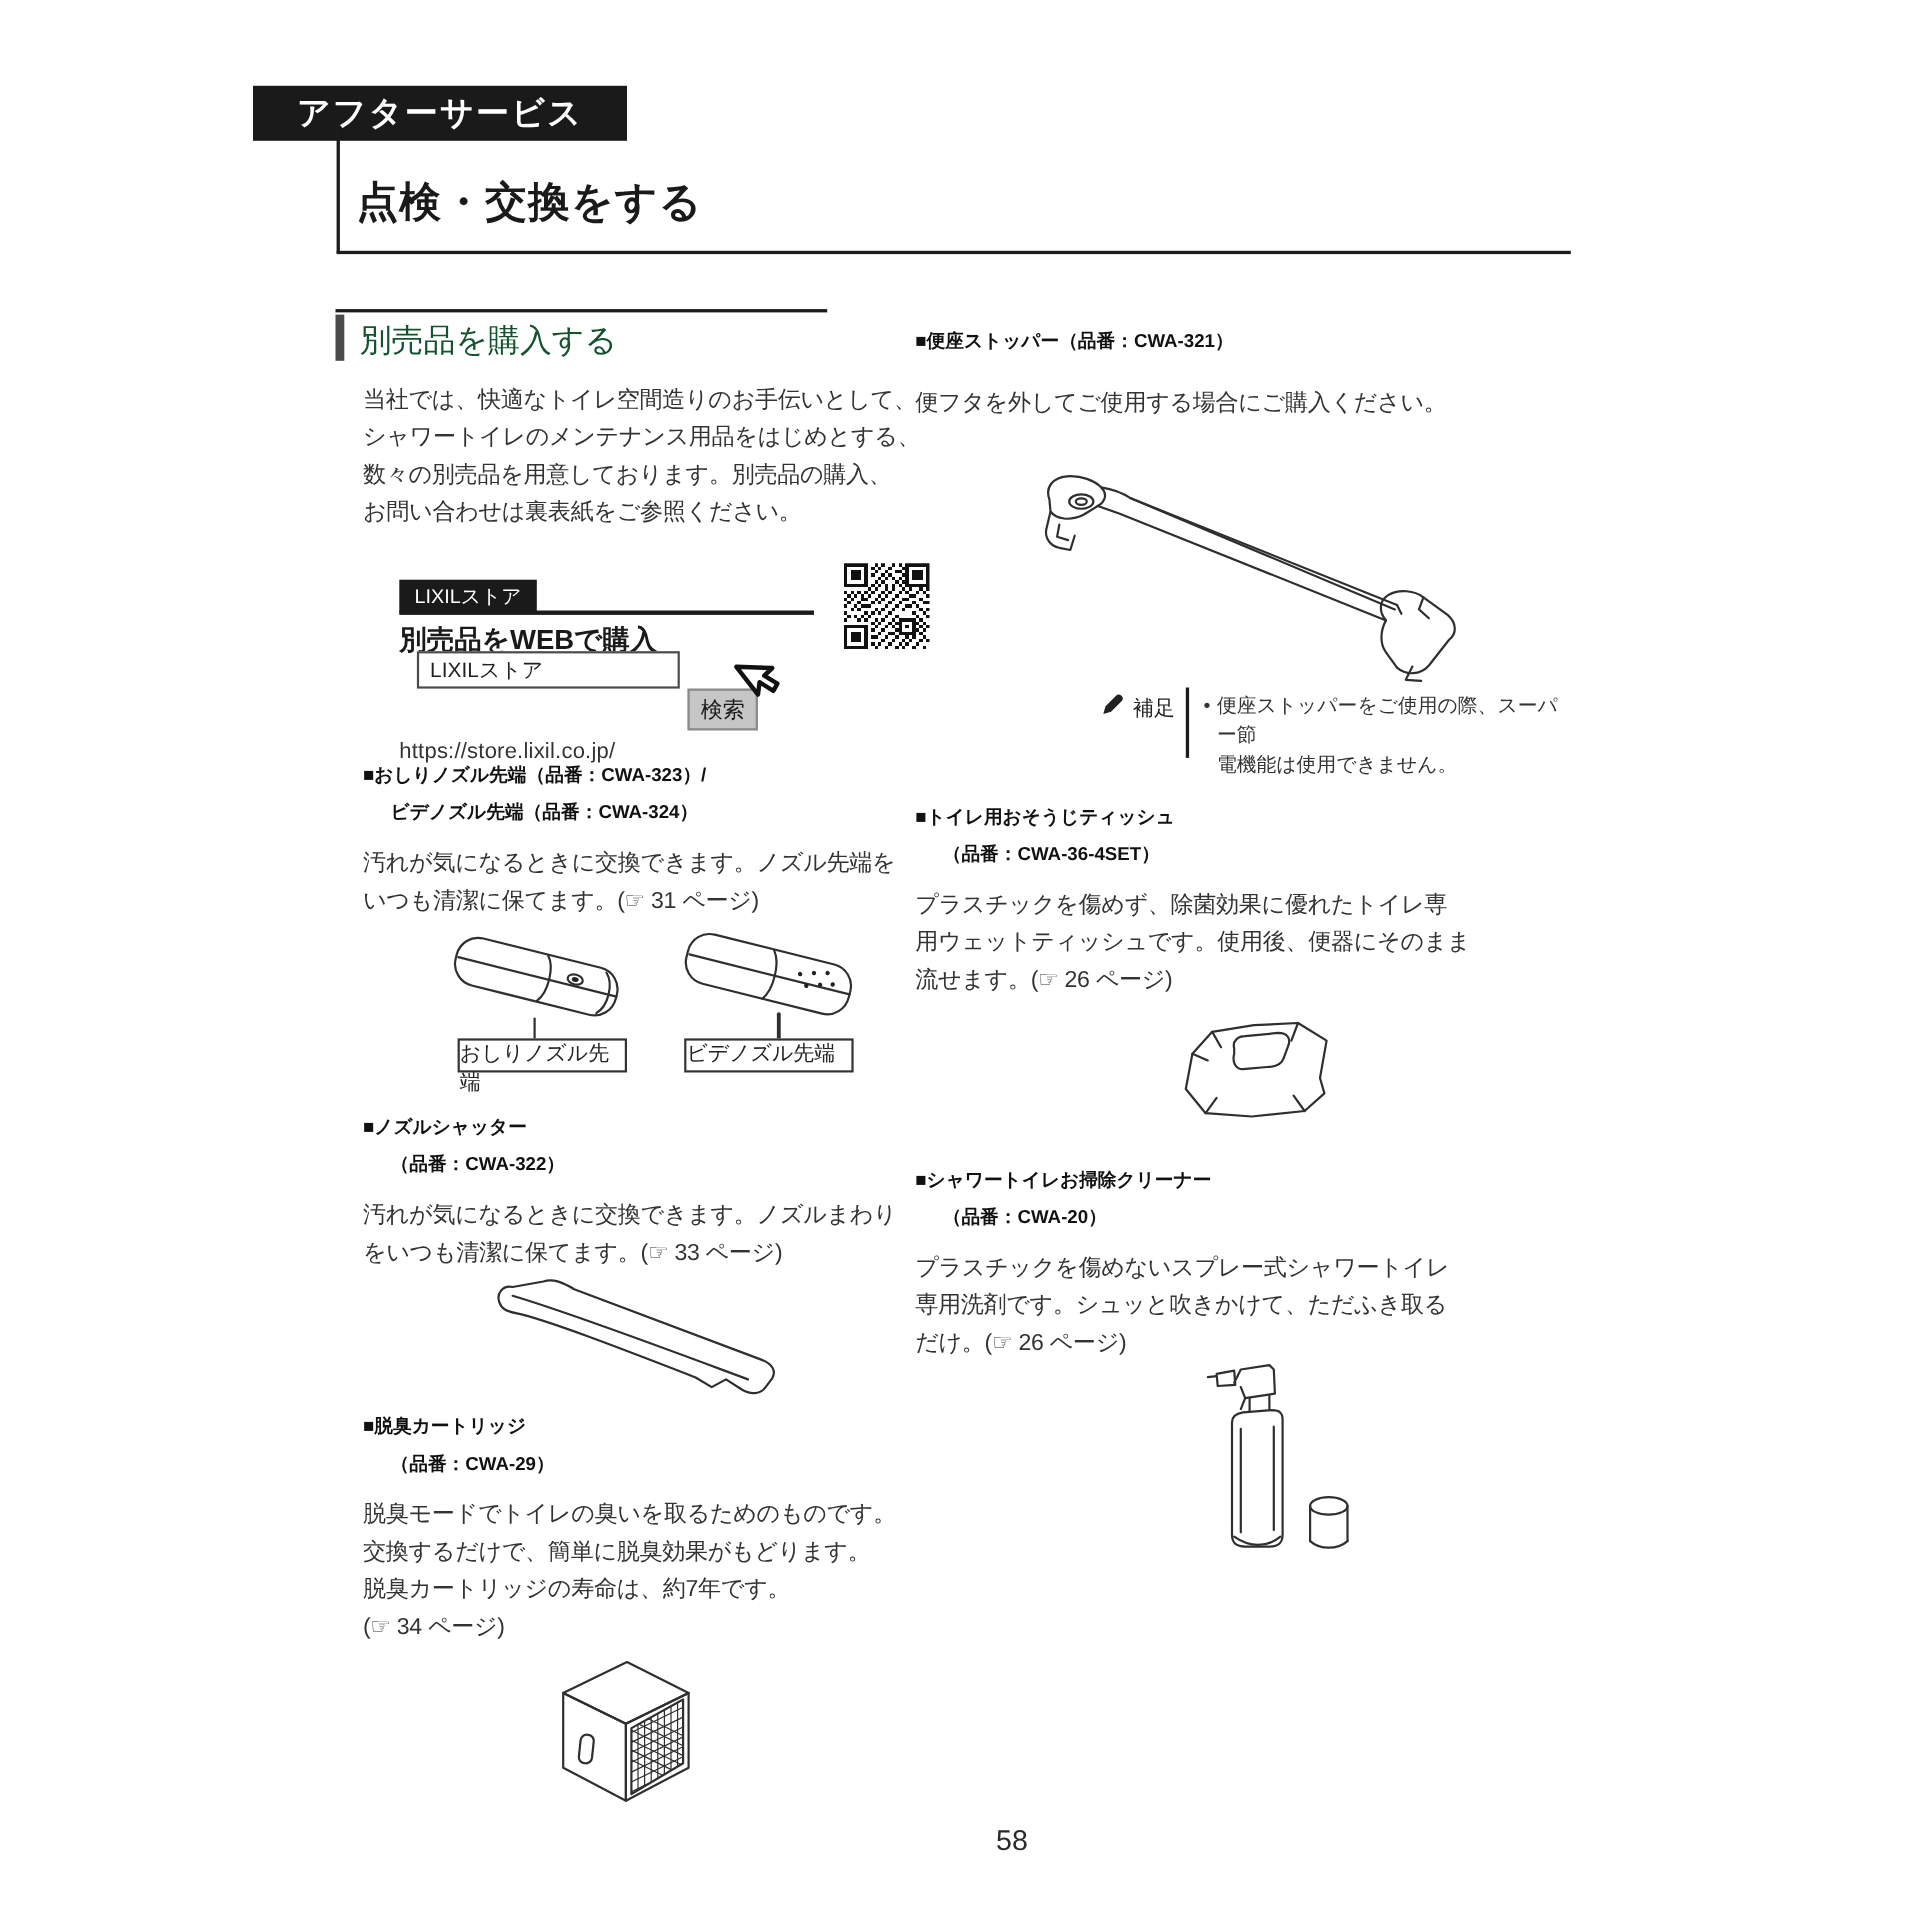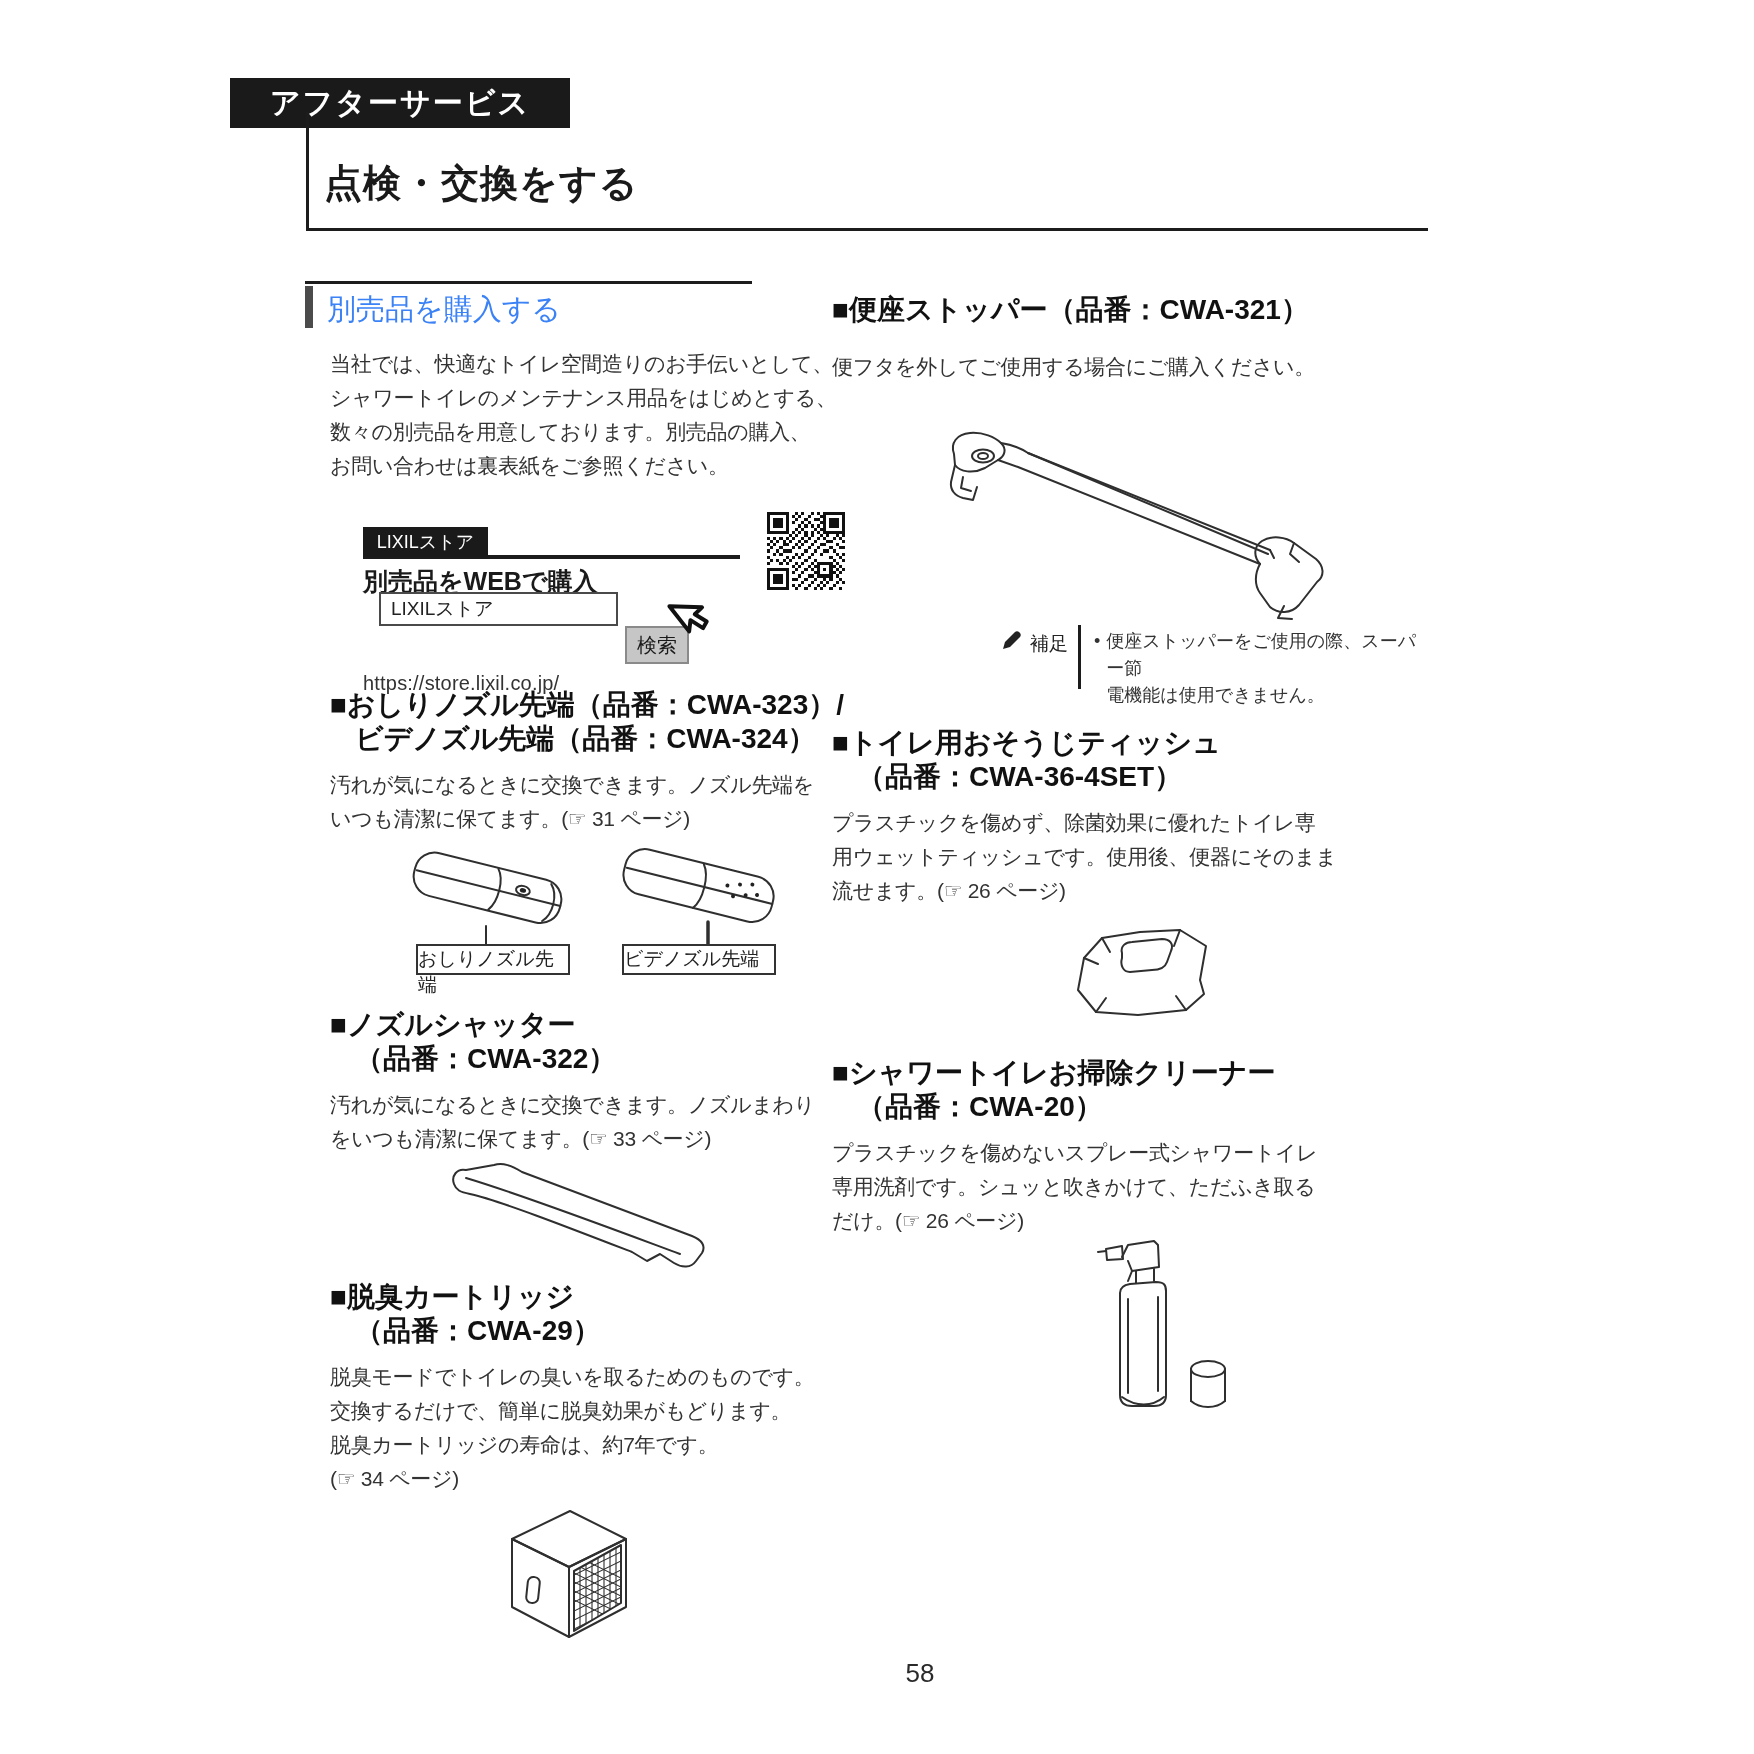--- a/index.html
+++ b/index.html
@@ -6,23 +6,23 @@
   .page{position:relative;width:1754px;height:1754px;background:#ffffff;overflow:hidden;
         font-family:"Liberation Sans","DejaVu Sans",sans-serif;color:#2a2a2a;}
   .abs{position:absolute;}
   .banner{background:#1a1a1a;color:#fff;font-weight:700;font-size:30px;
           display:flex;align-items:center;justify-content:center;letter-spacing:2px;}
   .pagetitle{font-size:38px;font-weight:700;color:#1a1a1a;letter-spacing:1px;}
   .vline{background:#1c1c1c;}
   .hline{background:#1c1c1c;}
   .sechead{border-top:3px solid #1c1c1c;display:flex;align-items:stretch;}
   .secbar{width:8px;background:#4b4b4b;margin-top:2px;height:42px;}
-  .sechead span{font-size:29px;color:#3b82f6;padding:6px 0 0 14px;}
+  .sechead span{font-size:29px;color:#14532d;padding:6px 0 0 14px;}
   .body{font-size:21px;line-height:34px;color:#333;white-space:pre-line;letter-spacing:-0.3px;}
-  .ptitle{font-size:28px;font-weight:600;line-height:34px;color:#111;white-space:pre-line;}
+  .ptitle{font-size:17px;font-weight:600;line-height:34px;color:#111;white-space:pre-line;}
   .pt2{padding-left:25px;}
   .tab{background:#1a1a1a;color:#fff;font-size:18px;display:flex;align-items:center;
        justify-content:center;z-index:2;}
   .storehead{font-size:25px;font-weight:700;color:#1a1a1a;}
   .searchbox{border:2px solid #4a4a4a;font-size:19px;color:#222;padding:0 0 0 10px;
              background:#fff;outline:none;font-family:"Liberation Sans","DejaVu Sans",sans-serif;}
   .searchbtn{background:#c6c6c6;border:2px solid #8a8a8a;font-size:20px;color:#1a1a1a;
              display:flex;align-items:center;justify-content:center;
              font-family:"Liberation Sans","DejaVu Sans",sans-serif;margin-top:36px;}
   .url{font-size:20px;color:#333;letter-spacing:0.2px;}

